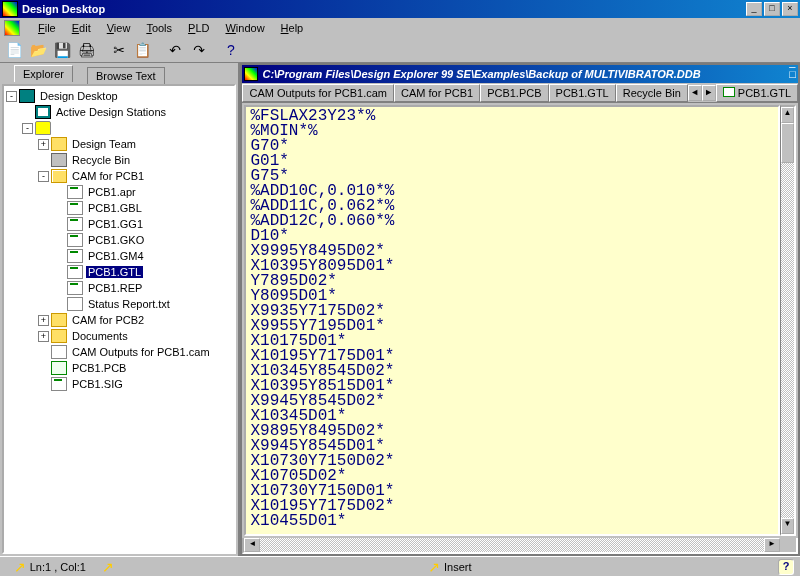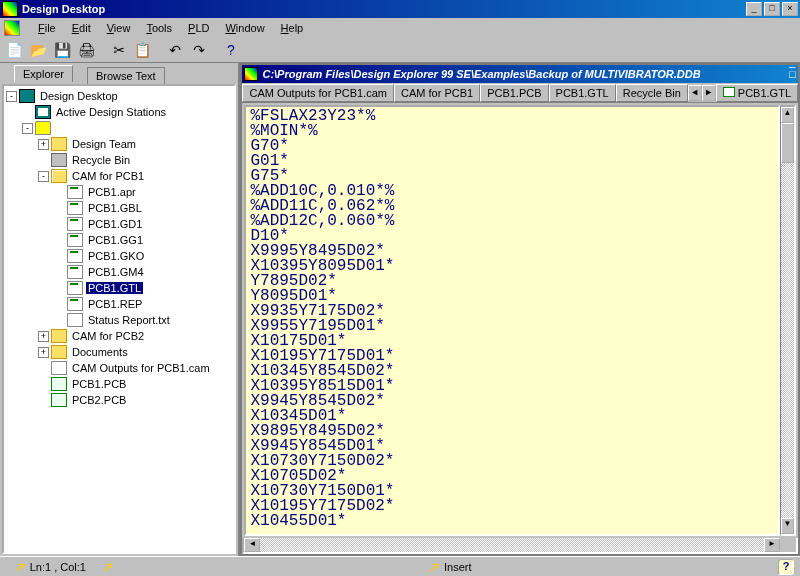--- a/index.html
+++ b/index.html
@@ -158,26 +158,20 @@
         <div class="tree-node">
           <span class="indent" style="width: 48px;"></span>
           <span class="exp none"></span>
           <span class="ticon file"></span>
           <span class="label">PCB1.GBL</span>
         </div>
         <div class="tree-node">
           <span class="indent" style="width: 48px;"></span>
           <span class="exp none"></span>
           <span class="ticon file"></span>
-          <span class="label">PCB1.GD1</span>
-        </div>
-        <div class="tree-node">
-          <span class="indent" style="width: 48px;"></span>
-          <span class="exp none"></span>
-          <span class="ticon file"></span>
           <span class="label">PCB1.GG1</span>
         </div>
         <div class="tree-node">
           <span class="indent" style="width: 48px;"></span>
           <span class="exp none"></span>
           <span class="ticon file"></span>
           <span class="label">PCB1.GKO</span>
         </div>
         <div class="tree-node">
           <span class="indent" style="width: 48px;"></span>
@@ -223,22 +217,22 @@
         </div>
         <div class="tree-node">
           <span class="indent" style="width: 32px;"></span>
           <span class="exp none"></span>
           <span class="ticon pcb"></span>
           <span class="label">PCB1.PCB</span>
         </div>
         <div class="tree-node">
           <span class="indent" style="width: 32px;"></span>
           <span class="exp none"></span>
-          <span class="ticon pcb"></span>
-          <span class="label">PCB2.PCB</span>
+          <span class="ticon file"></span>
+          <span class="label">PCB1.SIG</span>
         </div>
       </div>
   </div>
 
   <div class="right">
     <div class="doc-titlebar">
       <div class="icon"></div>
       <div class="title">C:\Program Files\Design Explorer 99 SE\Examples\Backup of MULTIVIBRATOR.DDB</div>
       <div class="btns">
         <div class="btn">_</div>

